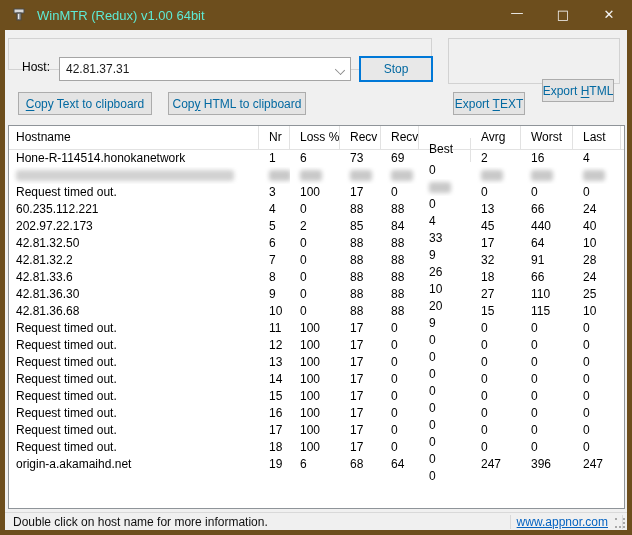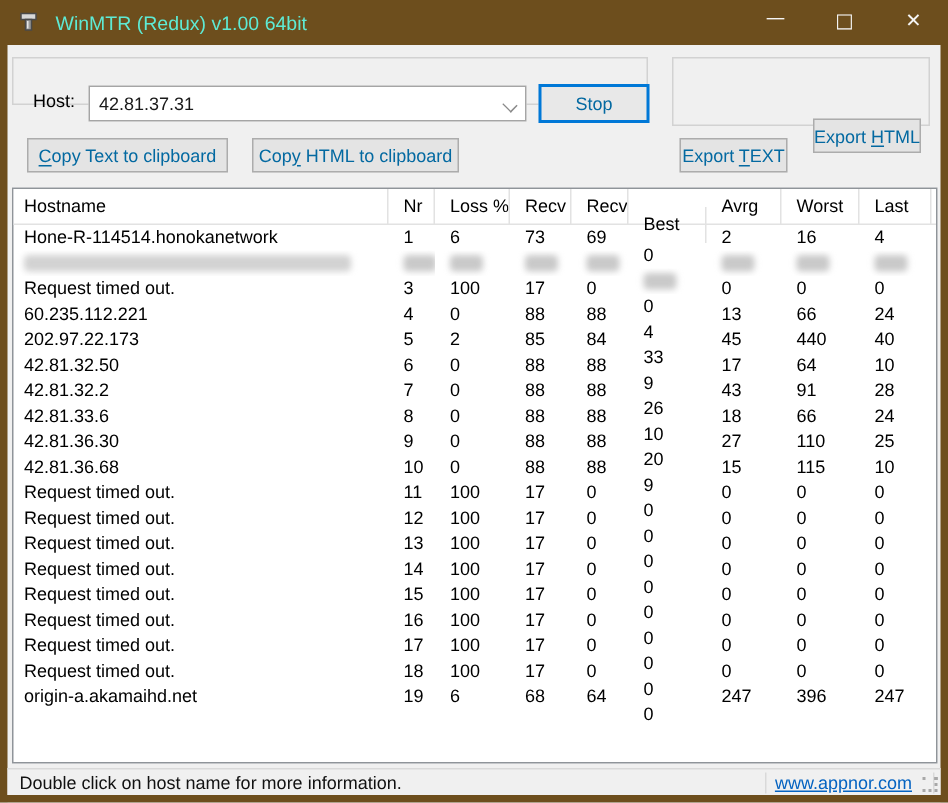--- a/index.html
+++ b/index.html
@@ -280,21 +280,21 @@
             <div class="cell col7">64</div>
             <div class="cell col8">10</div>
           </div>
           <div class="trow">
             <div class="cell col0">42.81.32.2</div>
             <div class="cell col1">7</div>
             <div class="cell col2">0</div>
             <div class="cell col3">88</div>
             <div class="cell col4">88</div>
             <div class="cell col5">26</div>
-            <div class="cell col6">43</div>
+            <div class="cell col6">32</div>
             <div class="cell col7">91</div>
             <div class="cell col8">28</div>
           </div>
           <div class="trow">
             <div class="cell col0">42.81.33.6</div>
             <div class="cell col1">8</div>
             <div class="cell col2">0</div>
             <div class="cell col3">88</div>
             <div class="cell col4">88</div>
             <div class="cell col5">10</div>

